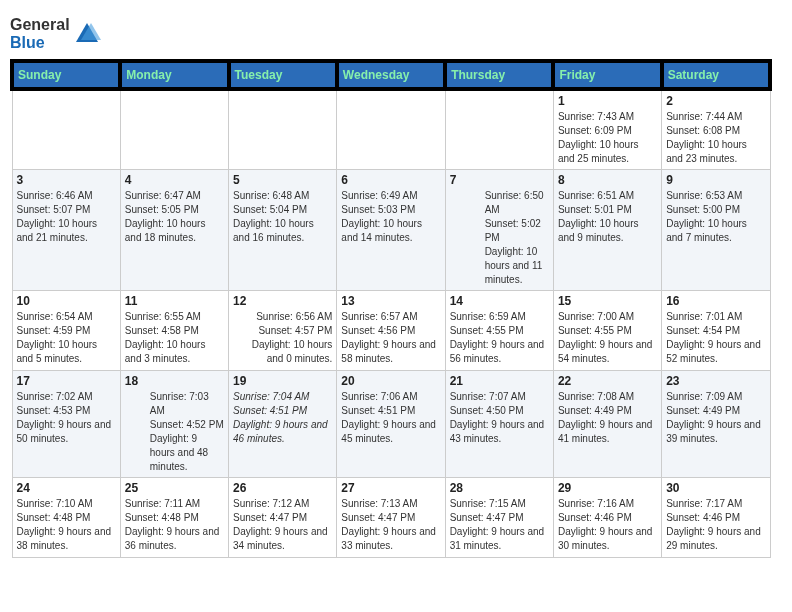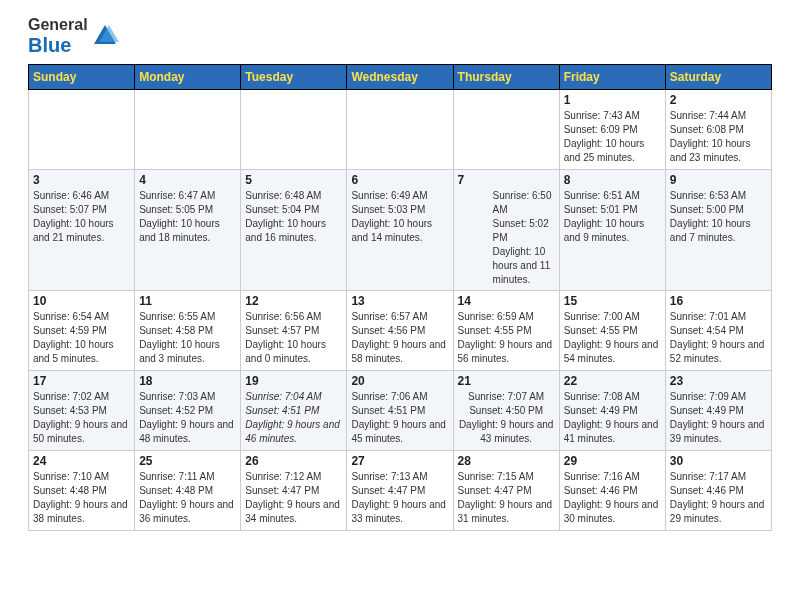--- a/index.html
+++ b/index.html
@@ -5,21 +5,21 @@
     * { box-sizing: border-box; margin: 0; padding: 0; }
     body {
       font-family: Arial, sans-serif;
       background: #fff;
       width: 792px;
       min-height: 612px;
       overflow: hidden;
     }
     .page {
       width: 792px;
-      padding: 16px 20px 10px 28px;
+      padding: 16px 20px 10px 10px;
     }
     .header {
       display: flex;
       align-items: flex-start;
       justify-content: space-between;
       margin-bottom: 8px;
     }
     .logo-area {
       display: flex;
       flex-direction: column;
@@ -39,26 +39,26 @@
       color: #444;
       margin-top: 2px;
     }
     .calendar-table {
       width: 100%;
       border-collapse: collapse;
       font-size: 10.5px;
     }
     .calendar-table th {
       background-color: #2b6cb8;
-      color: #fde047;
+      color: #86efac;
       padding: 5px 4px;
       text-align: left;
       font-size: 12px;
       font-weight: bold;
-      border: 1px solid #000000;
+      border: 4px solid #000000;
     }
     .calendar-table td {
       border: 1px solid #ccc;
       vertical-align: top;
       padding: 3px 4px;
       height: 80px;
       width: calc(100% / 7);
       background: #fff;
     }
     .calendar-table tr:nth-child(even) td {
@@ -82,21 +82,21 @@
   </style>
 </head>
 <body>
 
 <div class="page">
   <div class="header">
     <div class="logo-area">
     <div style="display:flex;align-items:center;gap:3px;">
       <div>
         <div style="font-size:16px;font-weight:bold;color:#333;line-height:1.1;">General</div>
-        <div style="font-size:20px;font-weight:bold;color:#1a6ab5;line-height:1.1;">Blue</div>
+        <div style="font-size:16px;font-weight:bold;color:#1a6ab5;line-height:1.1;">Blue</div>
       </div>
       <svg width="28" height="28" viewBox="0 0 28 28">
         <polygon points="14,3 25,22 3,22" fill="#1a6ab5"></polygon>
         <polygon points="18,3 28,20 8,20" fill="#4a9ee0" opacity="0.6"></polygon>
       </svg>
     </div>
   </div>
     <div class="title-area">
       <div class="month-title"></div>
       <div class="location-subtitle"></div>
@@ -187,21 +187,21 @@
 Daylight: 10 hours and 5 minutes.</div>
           </td>
           <td>
             <span class="day-number">11</span>
             <div class="day-info" style="white-space: pre-line;">Sunrise: 6:55 AM
 Sunset: 4:58 PM
 Daylight: 10 hours and 3 minutes.</div>
           </td>
           <td>
             <span class="day-number">12</span>
-            <div class="day-info" style="white-space: pre-line;">Sunrise: 6:56 AM
+            <div class="day-info" style="white-space: pre-line; text-align: right;">Sunrise: 6:56 AM
 Sunset: 4:57 PM
 Daylight: 10 hours and 0 minutes.</div>
           </td>
           <td>
             <span class="day-number">13</span>
             <div class="day-info" style="white-space: pre-line;">Sunrise: 6:57 AM
 Sunset: 4:56 PM
 Daylight: 9 hours and 58 minutes.</div>
           </td>
           <td>
@@ -225,39 +225,39 @@
         </tr>
         <tr>
           <td>
             <span class="day-number">17</span>
             <div class="day-info" style="white-space: pre-line;">Sunrise: 7:02 AM
 Sunset: 4:53 PM
 Daylight: 9 hours and 50 minutes.</div>
           </td>
           <td>
             <span class="day-number">18</span>
-            <div class="day-info" style="white-space: pre-line;">Sunrise: 7:03 AM
+            <div class="day-info" style="white-space: pre-line; margin-left: 25px;">Sunrise: 7:03 AM
 Sunset: 4:52 PM
 Daylight: 9 hours and 48 minutes.</div>
           </td>
           <td>
             <span class="day-number">19</span>
             <div class="day-info" style="white-space: pre-line; font-style: italic;">Sunrise: 7:04 AM
 Sunset: 4:51 PM
 Daylight: 9 hours and 46 minutes.</div>
           </td>
           <td>
             <span class="day-number">20</span>
             <div class="day-info" style="white-space: pre-line;">Sunrise: 7:06 AM
 Sunset: 4:51 PM
 Daylight: 9 hours and 45 minutes.</div>
           </td>
           <td>
             <span class="day-number">21</span>
-            <div class="day-info" style="white-space: pre-line; text-align: center;">Sunrise: 7:07 AM
+            <div class="day-info" style="white-space: pre-line;">Sunrise: 7:07 AM
 Sunset: 4:50 PM
 Daylight: 9 hours and 43 minutes.</div>
           </td>
           <td>
             <span class="day-number">22</span>
             <div class="day-info" style="white-space: pre-line;">Sunrise: 7:08 AM
 Sunset: 4:49 PM
 Daylight: 9 hours and 41 minutes.</div>
           </td>
           <td>

